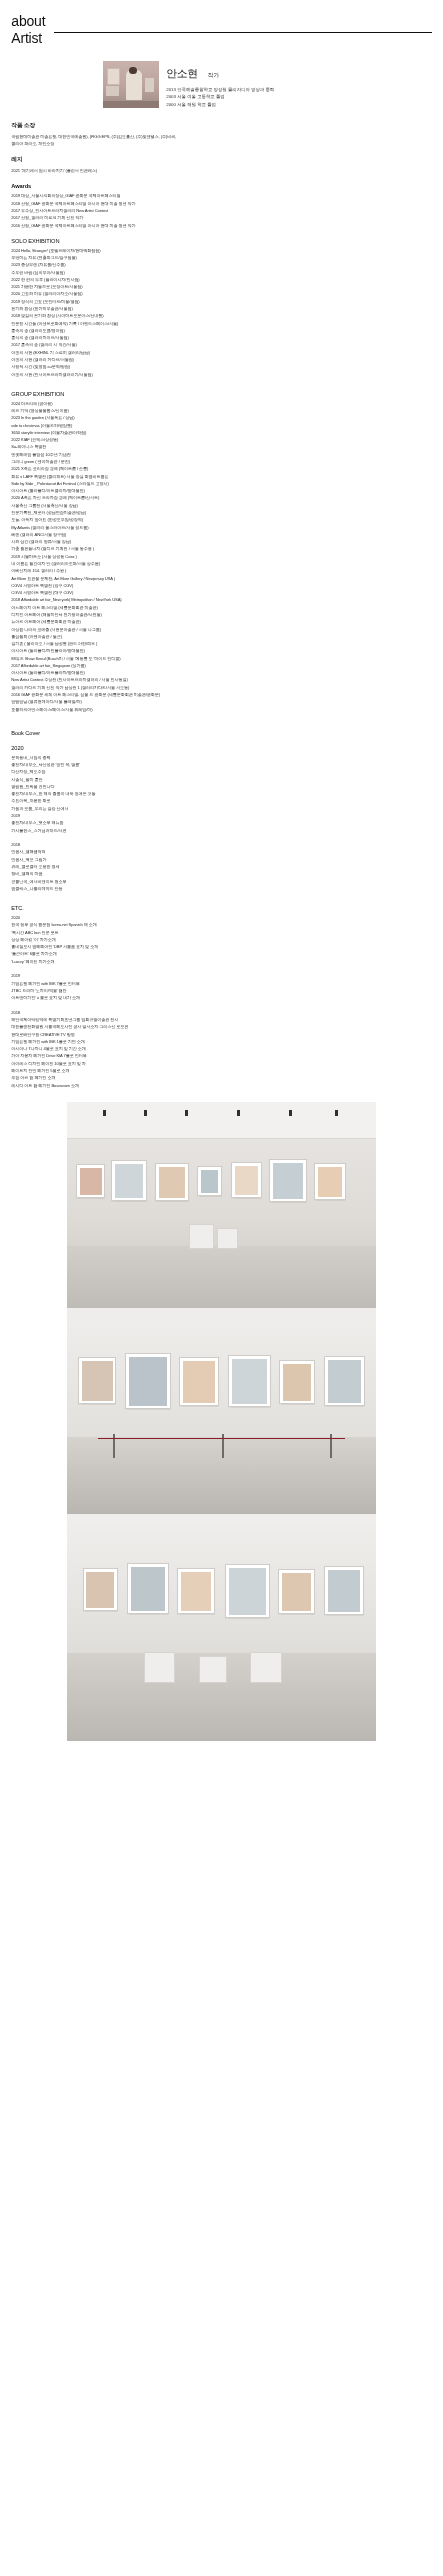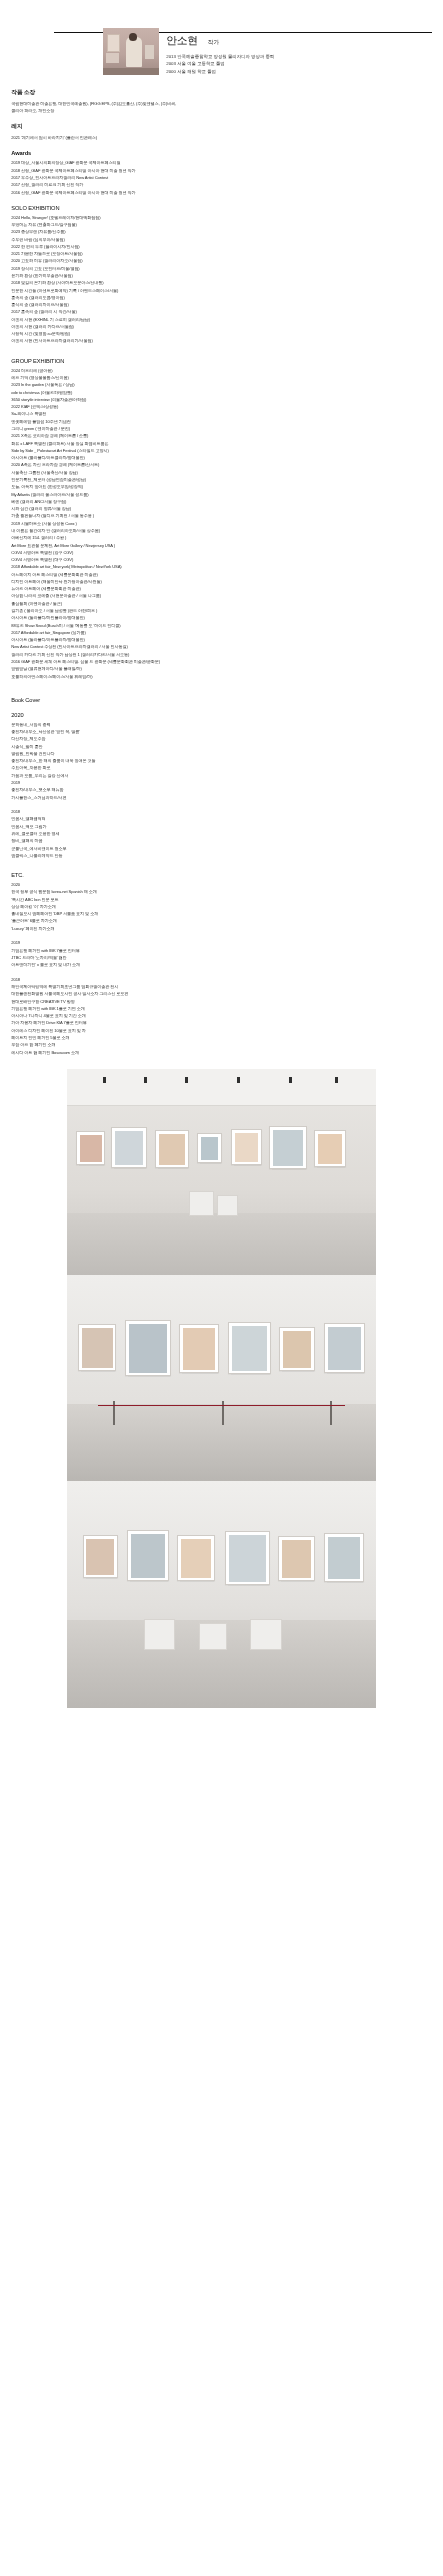--- a/index.html
+++ b/index.html
@@ -173,20 +173,22 @@
   .gal3 { height: 227px; background: linear-gradient(180deg,#f0efed 0%, #e2e0dd 55%, #cbc8c4 100%); }
   .g3-floor { position:absolute; left:0; bottom:0; width:100%; height:88px; background:linear-gradient(180deg,#d4d1cd 0%, #bab7b3 100%); }
   .pedestal { position:absolute; background:#efeeec; border:0.5px solid #d7d4d0; }
 </style>
 </head>
 <body>
 
 <div class="page">
 
   <div class="header">
+    <h1 class="header-title">about
+Artist</h1>
     <div class="header-rule"></div>
   </div>
 
   <div class="profile">
     <div class="profile-photo">
       <span class="ph-wall"></span>
       <span class="ph-art1"></span>
       <span class="ph-art2"></span>
       <span class="ph-obj"></span>
       <span class="ph-person"></span>

